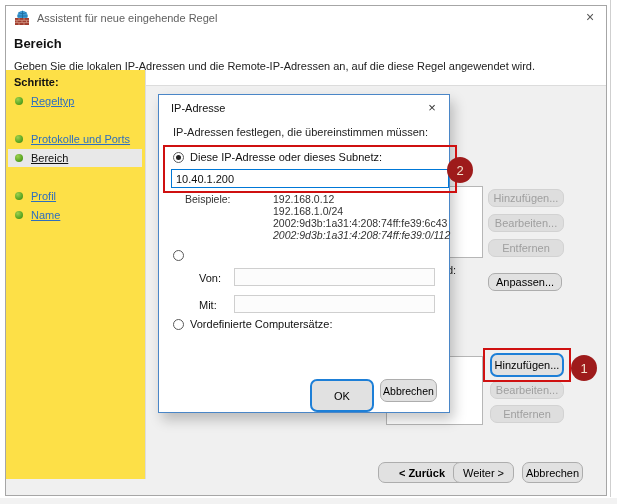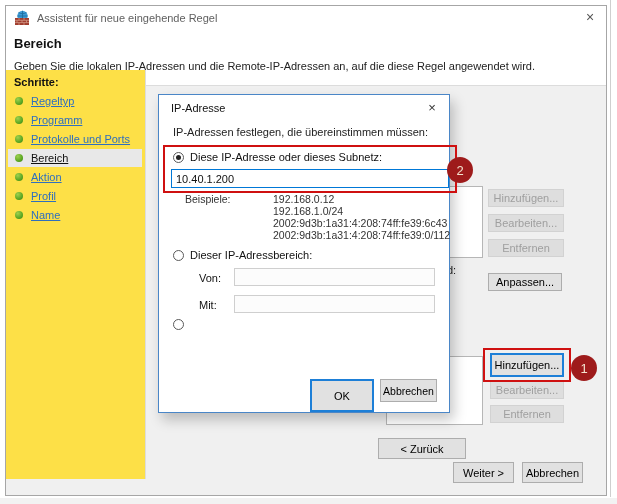--- a/index.html
+++ b/index.html
@@ -30,21 +30,21 @@
   .sidebar-title{position:absolute;left:8px;top:6px;font-size:11px;font-weight:bold;color:#111;}
   .step-row{position:absolute;left:2px;width:134px;height:18px;display:flex;align-items:center;}
   .step-row.current{background:#e8e8e8;}
   .step-bullet{width:8px;height:8px;border-radius:50%;margin-left:7px;margin-right:8px;
     background:radial-gradient(circle at 35% 30%, #9ed14f, #56a420 65%, #3f7d14);flex:0 0 auto;}
   .step-label{font-size:11px;color:#2f6fbe;text-decoration:underline;}
   .step-row.current .step-label{color:#111;}
 
   
   .listbox{background:#ffffff;border:1px solid #b6b6b6;box-sizing:border-box;}
-  .btn{box-sizing:border-box;font-size:11px;display:flex;align-items:center;justify-content:center;}
+  .btn{box-sizing:border-box;font-size:11px;display:flex;align-items:center;justify-content:center;border-radius:7px;}
   .btn-disabled{background:#dedede;border:1px solid #d2d2d2;color:#9f9f9f;}
   .btn-normal{background:#e1e1e1;border:1px solid #adadad;color:#000;}
   .btn-default{background:#e1e1e1;border:2px solid #1d7fd7;color:#000;}
   .cut-label{font-size:11px;color:#222;}
 
   
   .annot-rect{border:2px solid #cf1010;box-sizing:border-box;z-index:40;}
   .annot-badge{width:26px;height:26px;border-radius:50%;background:#9e1b1b;color:#f3e3cf;
     display:flex;align-items:center;justify-content:center;font-size:13px;z-index:50;}
 
@@ -90,35 +90,27 @@
     <div class="header-title">Bereich</div>
     <div class="header-desc">Geben Sie die lokalen IP-Adressen und die Remote-IP-Adressen an, auf die diese Regel angewendet wird.</div>
   </div>
 
   <div class="abs sidebar">
     <div class="sidebar-title">Schritte:</div>
     <div class="step-row" style="top:22px">
       <span class="step-bullet"></span>
       <span class="step-label">Regeltyp</span>
     </div>
-    <div class="step-row" style="top:41px">
-      <span class="step-bullet"></span>
-      <span class="step-label">Programm</span>
-    </div>
     <div class="step-row" style="top:60px">
       <span class="step-bullet"></span>
       <span class="step-label">Protokolle und Ports</span>
     </div>
     <div class="step-row current" style="top:79px">
       <span class="step-bullet"></span>
       <span class="step-label">Bereich</span>
-    </div>
-    <div class="step-row" style="top:98px">
-      <span class="step-bullet"></span>
-      <span class="step-label">Aktion</span>
     </div>
     <div class="step-row" style="top:136px">
       <span class="step-bullet"></span>
       <span class="step-label">Name</span>
     </div>
     <div class="step-row" style="top:117px">
       <span class="step-bullet"></span>
       <span class="step-label">Profil</span>
     </div>
   </div>
@@ -130,48 +122,48 @@
   <div class="abs cut-label" style="left:441px;top:258px;">d:</div>
   <div class="abs btn btn-normal" style="left:482px;top:267px;width:74px;height:18px;">Anpassen...</div>
 
   <div class="abs listbox" style="left:380px;top:350px;width:97px;height:69px;"></div>
   <div class="abs annot-rect" style="left:477px;top:342px;width:88px;height:34px;"></div>
   <div class="abs btn btn-default" style="left:484px;top:347px;width:74px;height:24px;">Hinzufügen...</div>
   <div class="abs annot-badge" style="left:565px;top:349px;">1</div>
   <div class="abs btn btn-disabled" style="left:484px;top:375px;width:74px;height:18px;">Bearbeiten...</div>
   <div class="abs btn btn-disabled" style="left:484px;top:399px;width:74px;height:18px;">Entfernen</div>
 
-  <div class="abs btn btn-normal" style="left:372px;top:432px;width:88px;height:21px;">&lt; Zurück</div>
+  <div class="abs btn btn-normal" style="left:372px;top:456px;width:88px;height:21px;font-weight:bold;">&lt; Zurück</div>
   <div class="abs btn btn-normal" style="left:447px;top:456px;width:61px;height:21px;">Weiter &gt;</div>
   <div class="abs btn btn-normal" style="left:516px;top:456px;width:61px;height:21px;">Abbrechen</div>
 
   <div class="abs dialog">
     <div class="dialog-title">IP-Adresse</div>
     <div class="dialog-close">×</div>
     <div class="dialog-instr">IP-Adressen festlegen, die übereinstimmen müssen:</div>
 
     <div class="annot-rect" style="position:absolute;left:4px;top:50px;width:294px;height:48px;"></div>
     <div class="annot-badge" style="position:absolute;left:288px;top:62px;">2</div>
 
     <div class="radio sel" style="left:14px;top:57px;"></div>
     <div class="opt-label" style="left:31px;top:56px;">Diese IP-Adresse oder dieses Subnetz:</div>
     <input class="ip-input" value="10.40.1.200" style="">
 
     <div class="examples-label">Beispiele:</div>
     <div class="example-line" style="top:98px;">192.168.0.12</div>
     <div class="example-line" style="top:110px;">192.168.1.0/24</div>
     <div class="example-line" style="top:122px;">2002:9d3b:1a31:4:208:74ff:fe39:6c43</div>
-    <div class="example-line" style="top:134px;">2002:9d3b:1a31:4:208:74ff:fe39:0/112</div>
+    <div class="example-line" style="top:134px;font-style:italic;">2002:9d3b:1a31:4:208:74ff:fe39:0/112</div>
 
     <div class="radio" style="left:14px;top:155px;"></div>
-    <div class="opt-label" style="left:31px;top:154px;">Dieser IP-Adressbereich:</div>
     <div class="mini-label" style="left:40px;top:177px;">Von:</div>
     <div class="text-disabled" style="top:173px;"></div>
     <div class="mini-label" style="left:40px;top:204px;">Mit:</div>
     <div class="text-disabled" style="top:200px;"></div>
 
     <div class="radio" style="left:14px;top:224px;"></div>
+    <div class="opt-label" style="left:31px;top:223px;">Vordefinierte Computersätze:</div>
 
     <div class="btn btn-default" style="position:absolute;left:151px;top:284px;width:64px;height:33px;">OK</div>
     <div class="btn btn-normal" style="position:absolute;left:221px;top:284px;width:57px;height:23px;font-size:10.5px;">Abbrechen</div>
   </div>
 
 </div>
 
 </body></html>

